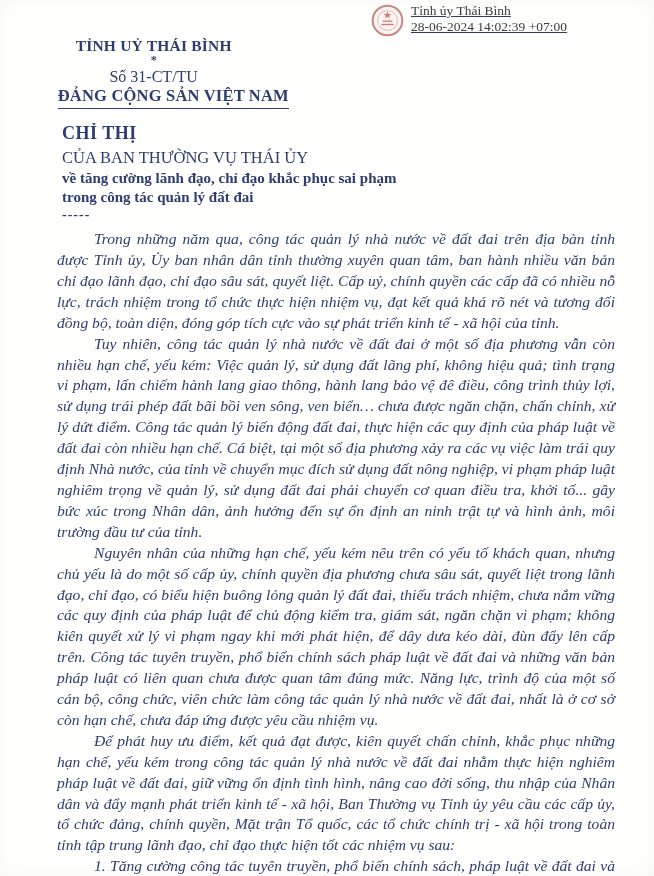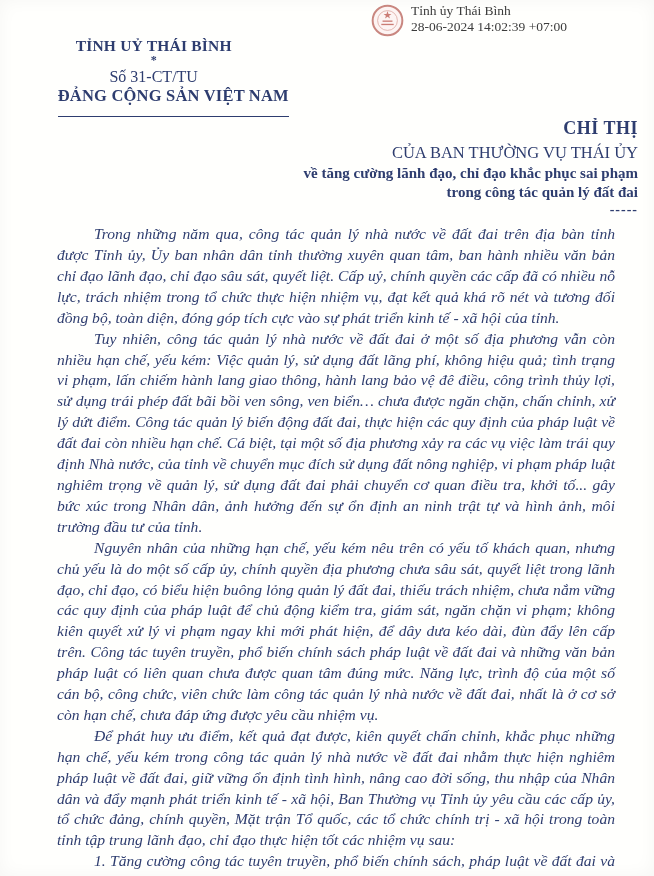--- a/index.html
+++ b/index.html
@@ -15,20 +15,21 @@
     box-shadow: inset 0 0 18px rgba(0,0,0,0.04);
   }
   
   .stamp {
     position: absolute;
     top: 3px;
     left: 371px;
     display: flex;
     align-items: flex-start;
     gap: 7px;
+    text-decoration: underline;
   }
   .stamp .seal { flex: 0 0 auto; margin-top: 1px; }
   .stamp-text {
     font-size: 13.5px;
     line-height: 16px;
     color: #3c3c3c;
     white-space: nowrap;
   }
   
   .header {
@@ -56,31 +57,32 @@
   }
   .doc-number {
     font-size: 16px;
     margin-top: 3px;
   }
   .motto {
     font-weight: bold;
     font-size: 16.5px;
     display: inline-block;
     border-bottom: 1.5px solid #2e3d6f;
-    padding-bottom: 10px;
+    padding-bottom: 2px;
     letter-spacing: 0.2px;
   }
   .place-date {
     font-style: italic;
     font-size: 16px;
     margin-top: 5px;
   }
   
   .title-block {
-    text-align: right;
+    text-align: left;
+    margin-top: 13px;
     padding-left: 62px;
     padding-right: 16px;
     line-height: 1.32;
   }
   .title-main { font-weight: bold; font-size: 18px; letter-spacing: 0.5px; }
   .title-issuer { font-size: 16.5px; margin-top: 1px; }
   .title-subject { font-weight: bold; font-size: 15px; }
   .title-separator { font-weight: bold; font-size: 14px; letter-spacing: 1px; line-height: 14px; }
   
   .body-text {

